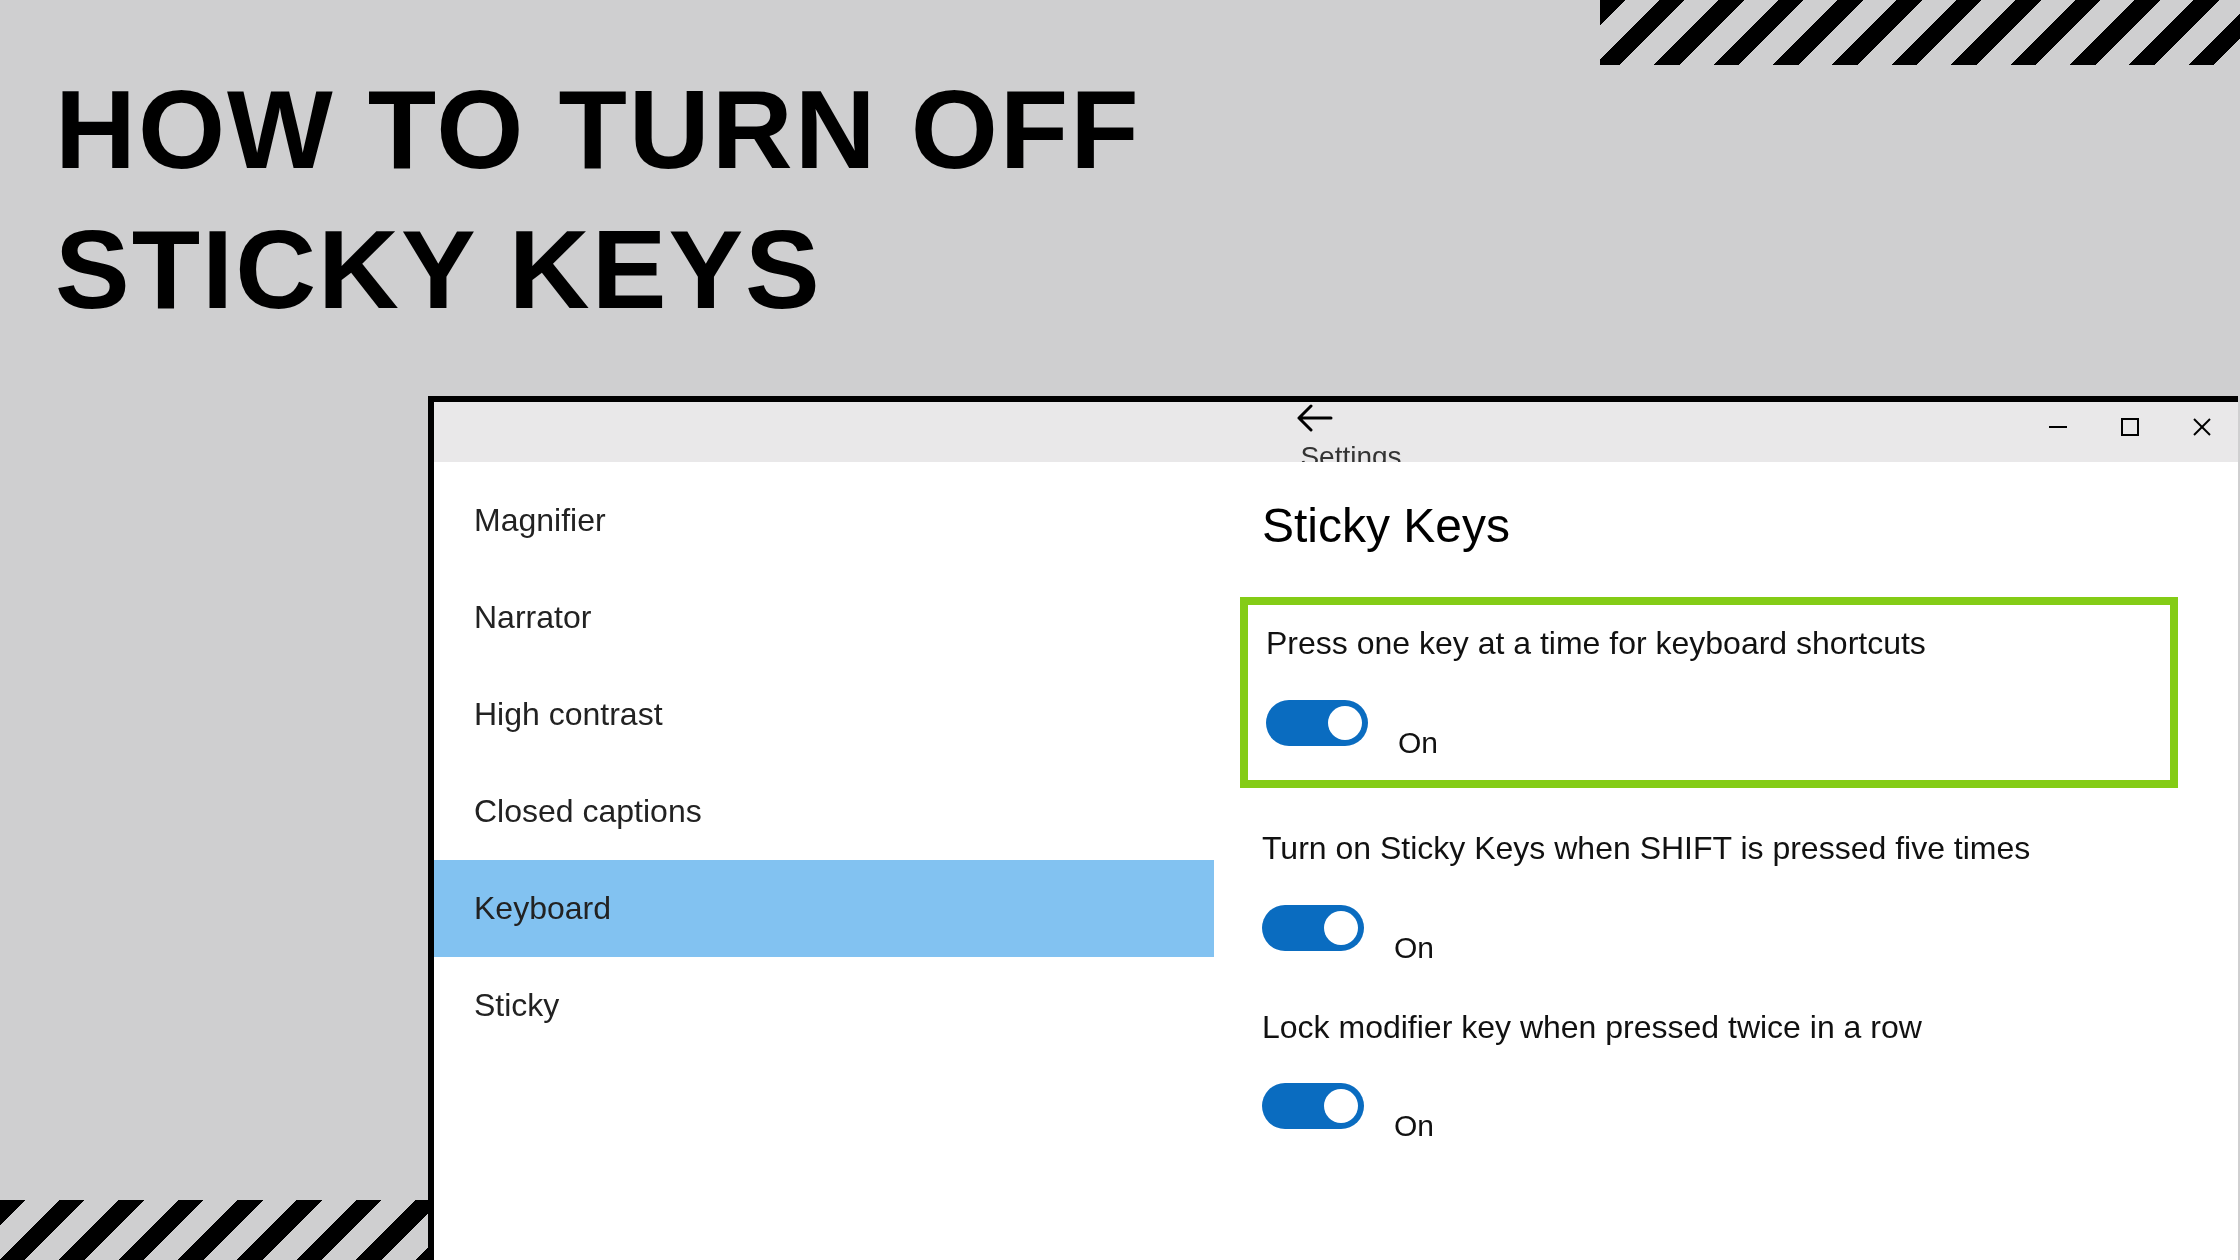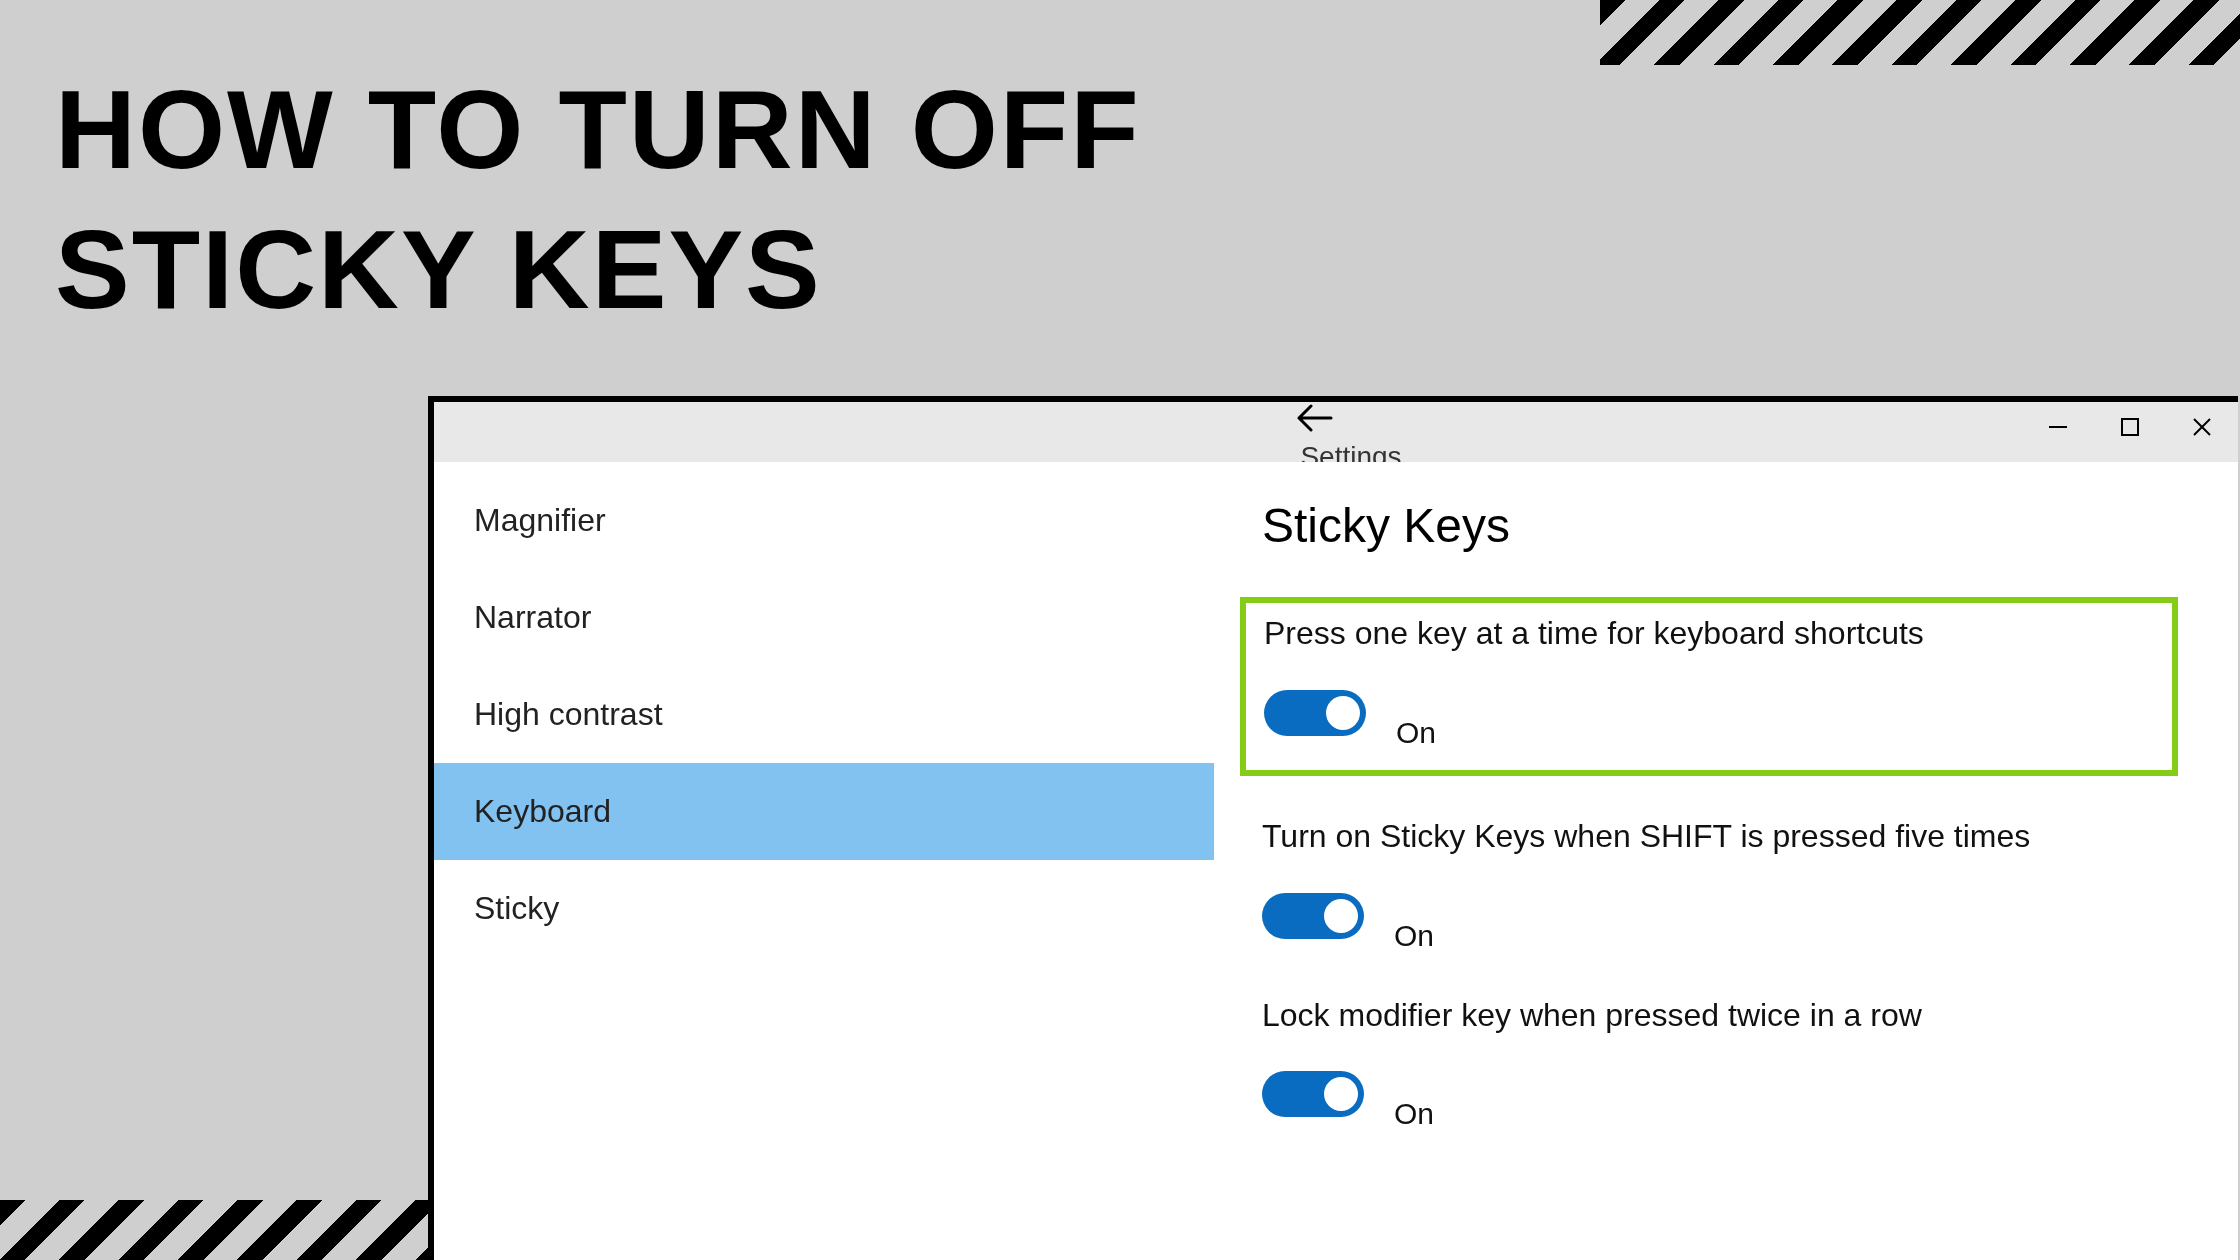--- a/index.html
+++ b/index.html
@@ -149,22 +149,22 @@
 }
 .toggle .knob {
   position: absolute;
   right: 6px; top: 6px;
   width: 34px; height: 34px;
   background: #fff;
   border-radius: 50%;
 }
 .toggle-state { font-size: 30px; color: #111; margin-top: 40px; }
 .highlight-box {
-  border: 6px solid #84cc16;
-  padding: 8px 18px 20px 18px;
+  border: 8px solid #84cc16;
+  padding: 16px 18px 20px 18px;
   margin-left: -22px;
   margin-bottom: 38px;
 }
 </style>
 </head>
 <body>
 
 <div class="stripes stripes-top"></div>
 <div class="stripes stripes-bottom"></div>
 
@@ -199,20 +199,21 @@
       </div>
     </div>
   </div>
 
 
   <div class="body-split">
     <div class="sidebar">
       <div class="sidebar-item"><span>Magnifier</span></div>
       <div class="sidebar-item"><span>Narrator</span></div>
       <div class="sidebar-item"><span>High contrast</span></div>
+      <div class="sidebar-item"><span>Closed captions</span></div>
       <div class="sidebar-item selected"><span>Keyboard</span></div>
       <div class="sidebar-item"><span>Sticky</span></div>
     </div>
 
     <div class="content">
       <h1>Sticky Keys</h1>
 
       <div class="highlight-box">
         <div class="setting-block" style="margin-bottom:0">
           <div class="setting-label">Press one key at a time for keyboard shortcuts</div>

